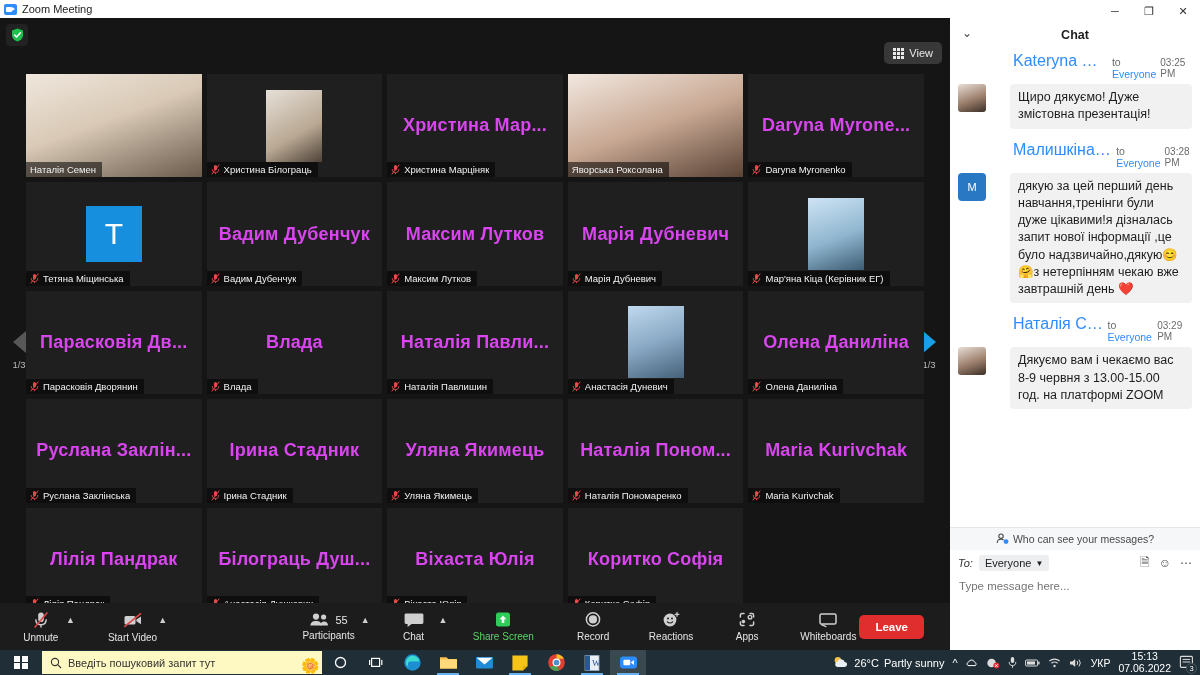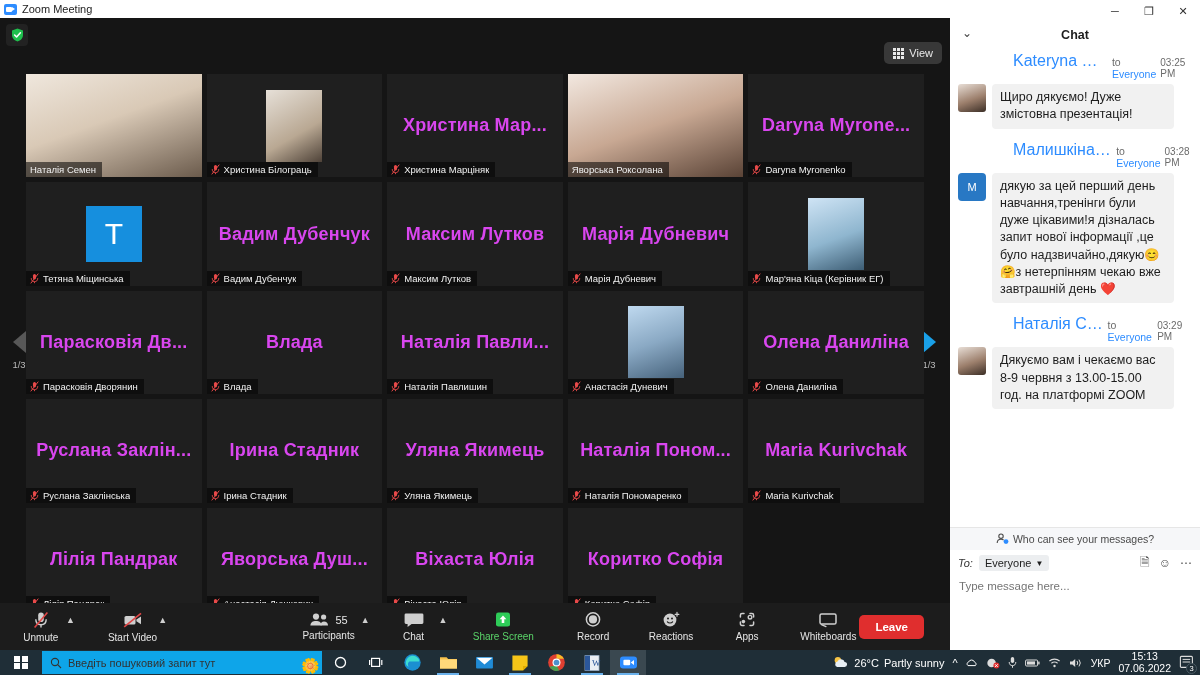--- a/index.html
+++ b/index.html
@@ -160,21 +160,21 @@
   .msg { margin-bottom: 12px; }
   .msg-head {
     display: flex; align-items: baseline; gap: 4px; margin-bottom: 4px;
     padding-left: 36px; position: relative;
   }
   .msg-from { font-size: 16px; color: #2d8cff; max-width: 118px;
     white-space: nowrap; overflow: hidden; text-overflow: ellipsis; margin-left: 19px; }
   .msg-to { font-size: 10.5px; color: #6b6b6b; }
   .msg-to b { color: #2d8cff; font-weight: normal; }
   .msg-time { font-size: 10px; color: #6b6b6b; margin-left: auto; }
-  .msg-row { display: flex; gap: 6px; align-items: flex-start; }
+  .msg-row { display: flex; gap: 6px; align-items: flex-start; justify-content: space-between; }
   .av {
     width: 28px; height: 28px; border-radius: 3px; flex: 0 0 auto;
     overflow: hidden; position: relative;
   }
   .av.letter {
     background: #2878c4; color: #fff; display: flex; align-items: center;
     justify-content: center; font-size: 11px; border-radius: 4px;
   }
   .bubble {
     background: #f1f1f1; border-radius: 4px; padding: 5px 8px;
@@ -214,21 +214,21 @@
   .start {
     width: 42px; height: 25px; display: flex; align-items: center;
     justify-content: center; cursor: pointer;
   }
   .win-logo {
     display: grid; grid-template-columns: 6px 6px; grid-template-rows: 6px 6px;
     gap: 1.5px;
   }
   .win-logo i { background: #fff; display: block; }
   .search-box {
-    width: 280px; height: 23px; background: #0ea5e9; display: flex;
+    width: 280px; height: 23px; background: #fef9c3; display: flex;
     align-items: center; gap: 6px; padding: 0 8px; cursor: text;
     position: relative; overflow: hidden;
   }
   .search-box .ph { font-size: 11px; color: #333; }
   .tb-btn {
     width: 36px; height: 25px; display: flex; align-items: center;
     justify-content: center; cursor: pointer;
   }
   .tb-app {
     width: 36px; height: 25px; display: flex; align-items: center;
@@ -530,21 +530,21 @@
             <svg class="mic-off" viewBox="0 0 10 12">
               <rect x="3.3" y="1" width="3.4" height="6" rx="1.7" fill="#e84a4a"></rect>
               <path d="M1.4 5.6 C1.4 8.4 2.9 9.5 5 9.5 C7.1 9.5 8.6 8.4 8.6 5.6" stroke="#e84a4a" stroke-width="1" fill="none"></path>
               <line x1="5" y1="9.5" x2="5" y2="11.2" stroke="#e84a4a" stroke-width="1"></line>
               <line x1="0.8" y1="11.4" x2="9.2" y2="0.6" stroke="#e84a4a" stroke-width="1.1"></line>
             </svg>
             <span>Лілія Пандрак</span>
           </div>
         </div>
         <div class="tile">
-          <div class="tile-bigname">Яворська Душ...</div>
+          <div class="tile-bigname">Білограць Душ...</div>
           <div class="namebar">
             <svg class="mic-off" viewBox="0 0 10 12">
               <rect x="3.3" y="1" width="3.4" height="6" rx="1.7" fill="#e84a4a"></rect>
               <path d="M1.4 5.6 C1.4 8.4 2.9 9.5 5 9.5 C7.1 9.5 8.6 8.4 8.6 5.6" stroke="#e84a4a" stroke-width="1" fill="none"></path>
               <line x1="5" y1="9.5" x2="5" y2="11.2" stroke="#e84a4a" stroke-width="1"></line>
               <line x1="0.8" y1="11.4" x2="9.2" y2="0.6" stroke="#e84a4a" stroke-width="1.1"></line>
             </svg>
             <span>Анастасія Душкевич</span>
           </div>
         </div>

